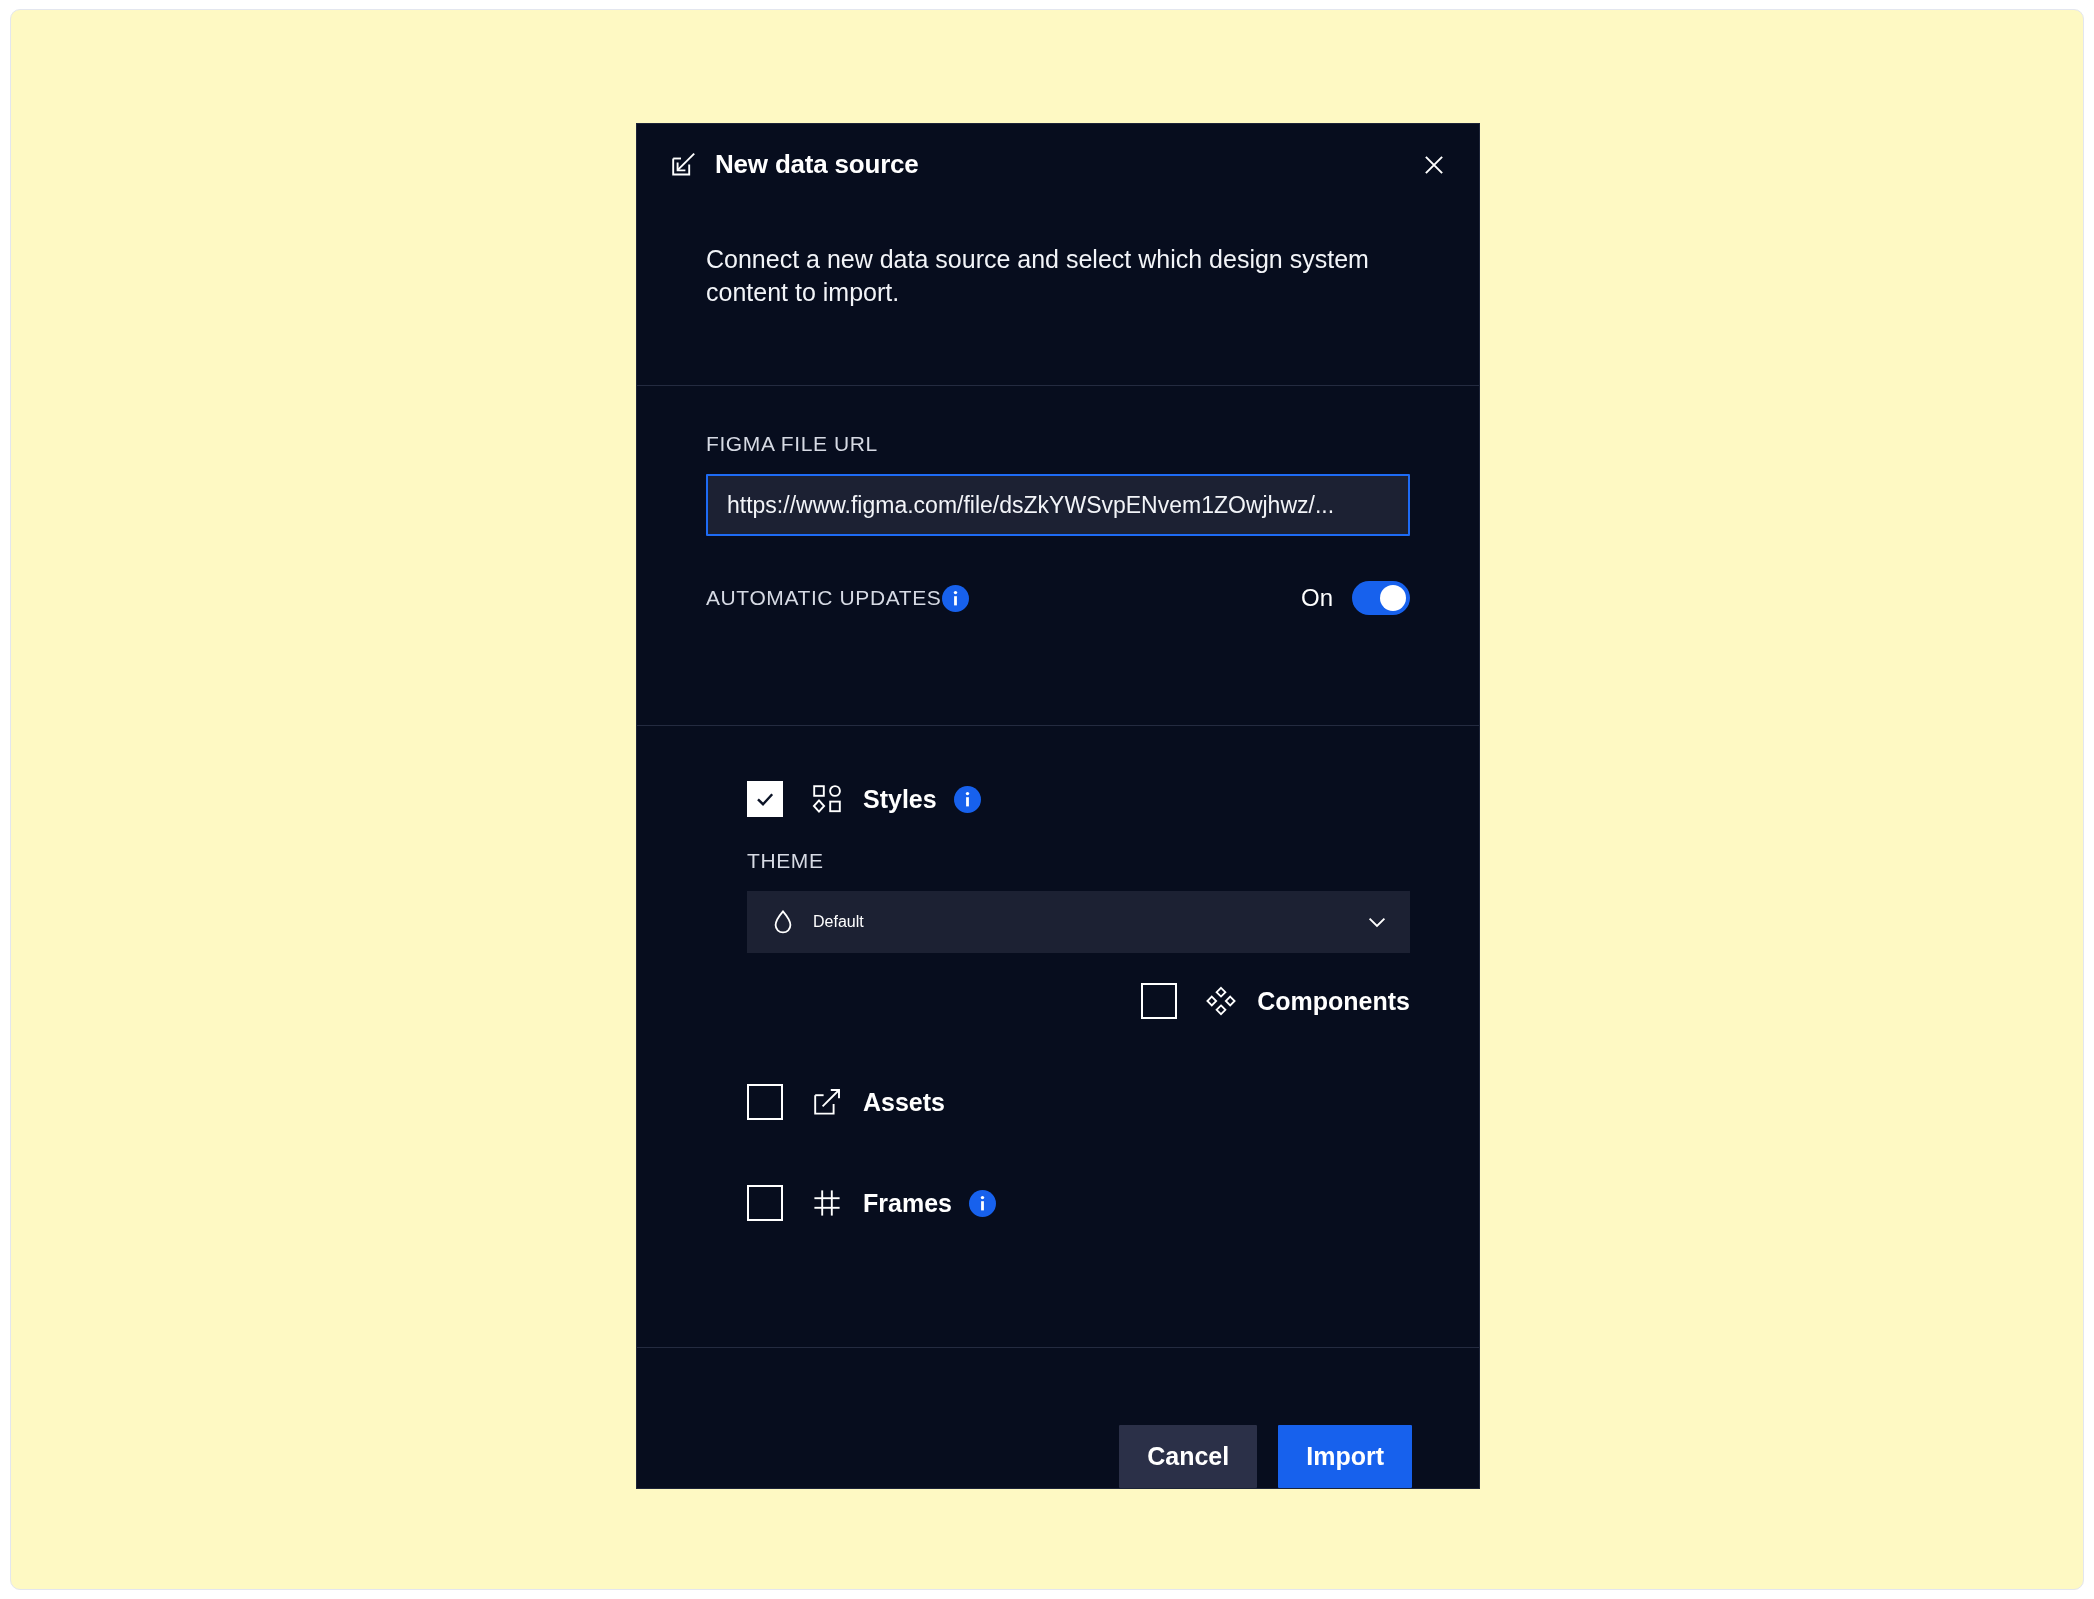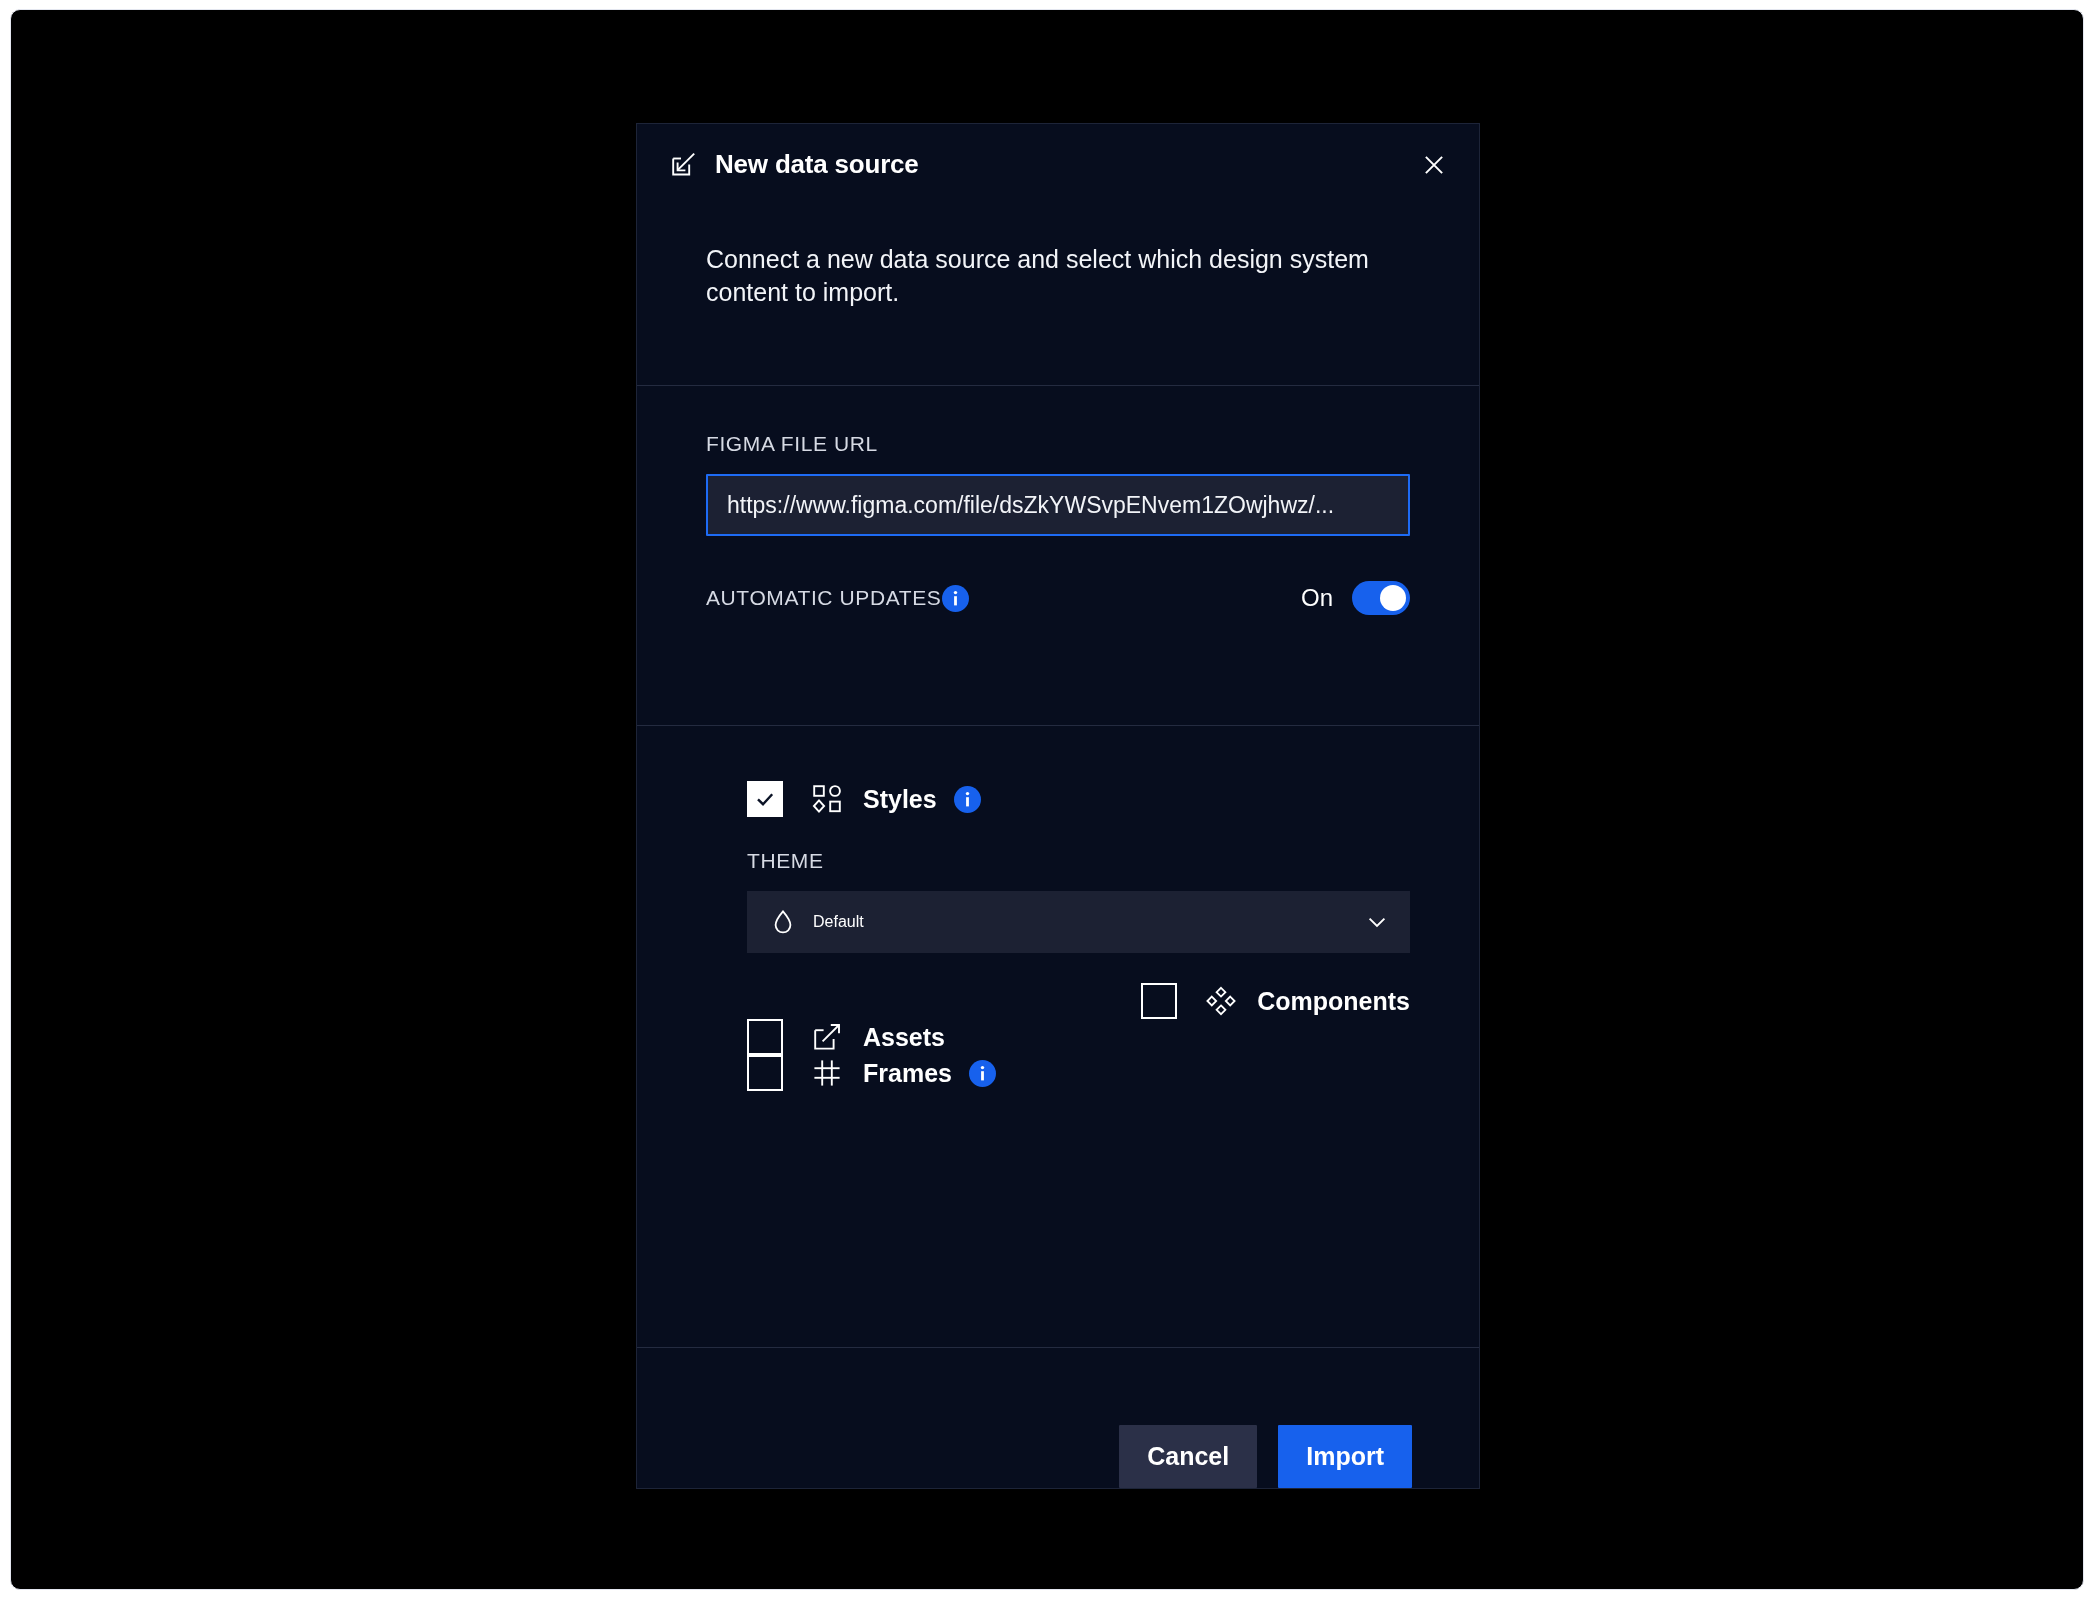--- a/index.html
+++ b/index.html
@@ -14,21 +14,21 @@
     overflow: hidden;
   }
 
   
   .page-canvas {
     position: absolute;
     left: 10px;
     top: 9px;
     width: 2074px;
     height: 1581px;
-    background: #000000;
+    background: #fef9c3;
     border: 1px solid #e3e6ef;
     border-radius: 10px;
     box-sizing: border-box;
   }
 
   
   .modal {
     position: absolute;
     left: 625px;
     top: 113px;
@@ -262,21 +262,21 @@
   }
   .theme-droplet { flex: 0 0 22px; width: 22px; height: 26px; display:flex; align-items:center; }
   .theme-value {
     font-size: 16px;
     color: #ffffff;
     margin-left: 19px;
     flex: 1 1 auto;
   }
   .theme-chevron { flex: 0 0 22px; display: flex; align-items: center; }
 
-  .option-row.spaced { }
+  .option-row.spaced { margin-top: 65px; }
   .option-row.first-spaced { margin-top: 30px; justify-content: flex-end; }
 
   
   .modal-footer {
     flex: 0 0 140px;
     height: 140px;
     display: flex;
     align-items: flex-end;
     justify-content: flex-end;
     padding: 0 67px 0 0;

